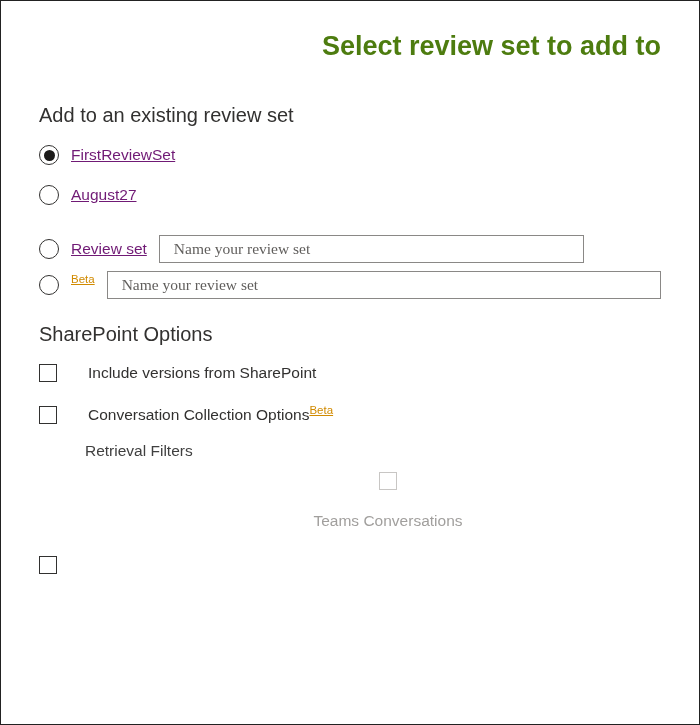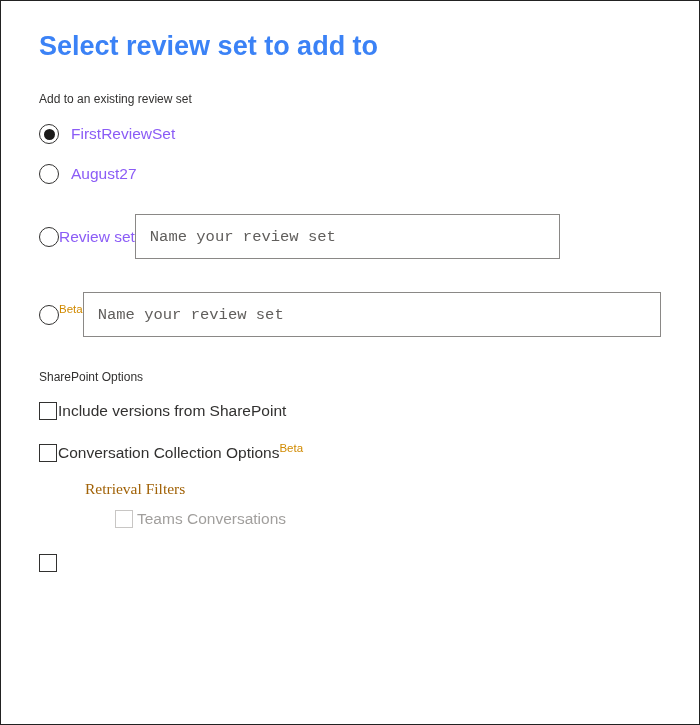--- a/index.html
+++ b/index.html
@@ -12,25 +12,26 @@
       background: #fff;
       width: 700px;
       height: 725px;
       border: 1px solid #222;
       padding: 30px 38px;
       color: #323130;
     }
     .title {
       font-size: 27px;
       font-weight: 600;
-      color: #3b82f6;
-      margin-bottom: 30px;
+      color: #4d7c0f;
+      margin-bottom: 42px;
+      text-align: right;
     }
     .section-label {
-      font-size: 12px;
+      font-size: 20px;
       color: #323130;
       margin-bottom: 18px;
     }
     .radio-row {
       display: flex;
       align-items: center;
       margin-bottom: 20px;
       gap: 12px;
     }
     .radio-outer {
@@ -44,69 +45,72 @@
       flex-shrink: 0;
     }
     .radio-inner {
       width: 11px;
       height: 11px;
       background: #1b1a19;
       border-radius: 50%;
     }
     .radio-label {
       font-size: 15.5px;
-      color: #8b5cf6;
+      color: #701a75;
+      text-decoration: underline;
     }
     .create-section {
       margin-top: 30px;
     }
     .input-row {
       display: flex;
       align-items: center;
-      margin-bottom: 33px;
+      margin-bottom: 8px;
+      gap: 12px;
     }
     .input-label-wrap {
       display: flex;
       align-items: baseline;
       gap: 1px;
       min-width: 0;
       white-space: nowrap;
     }
     .text-input {
       flex: 1;
-      height: 45px;
+      height: 28px;
       border: 1px solid #8a8886;
       padding: 0 14px;
       font-size: 15.5px;
-      font-family: Liberation Mono, monospace;
+      font-family: Liberation Serif, serif;
       color: #323130;
       background: #fff;
       min-width: 0;
     }
     .text-input::placeholder {
       color: #605e5c;
     }
     .text-input.shorter {
       max-width: 425px;
     }
     .beta-badge {
       font-size: 11.5px;
       color: #d18a00;
       font-weight: 500;
       position: relative;
       top: -6px;
+      text-decoration: underline;
     }
     .options-section {
       margin-top: 24px;
     }
     .checkbox-row {
       display: flex;
       align-items: center;
       margin-bottom: 24px;
-      gap: 1px;
+      gap: 31px;
     }
     .checkbox-box {
       width: 18px;
       height: 18px;
       border: 1.5px solid #323130;
       flex-shrink: 0;
     }
     .checkbox-box.disabled {
       border-color: #c8c6c4;
     }
@@ -119,29 +123,29 @@
     .checkbox-label.disabled {
       color: #a19f9d;
     }
     .sub-section {
       margin-left: 46px;
       margin-top: -6px;
       margin-bottom: 26px;
     }
     .sub-heading {
       font-size: 15.5px;
-      color: #a16207;
+      color: #404040;
       margin-bottom: 12px;
-      font-family: Liberation Serif, serif;
     }
     .sub-checkbox-row {
       display: flex;
       align-items: center;
-      gap: 4px;
+      gap: 22px;
       margin-left: 30px;
+      flex-direction: column;
     }
   </style>
 </head>
 <body>
 
 <h1 class="title">Select review set to add to</h1>
 
 <div class="section-label">Add to an existing review set</div>
 
 <div class="radio-row">

